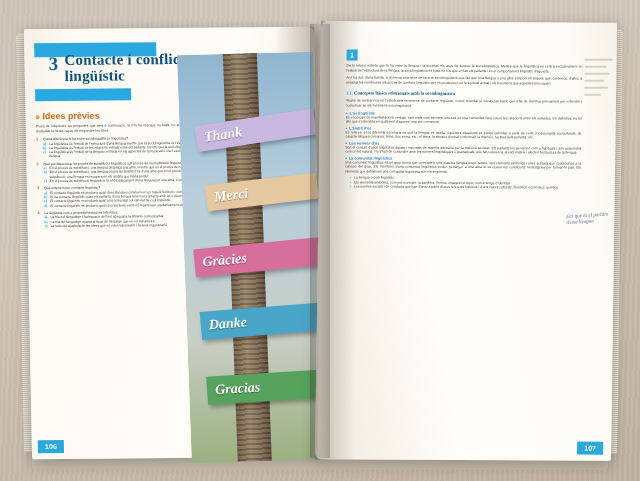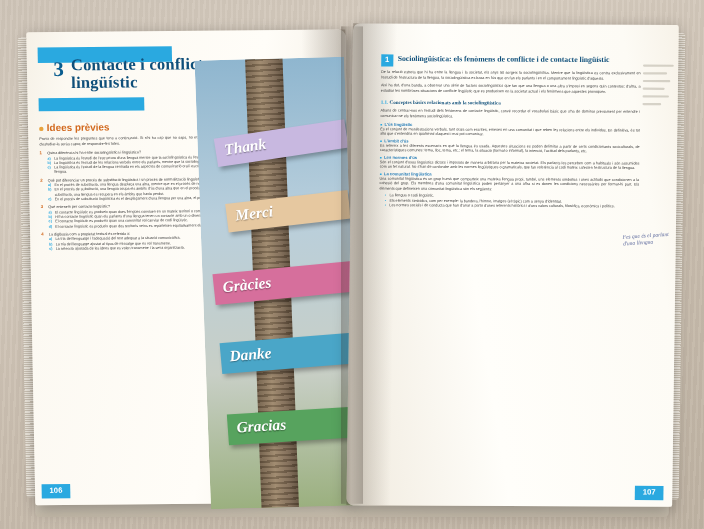--- a/index.html
+++ b/index.html
@@ -240,21 +240,20 @@
 
       <div class="folio-left">106</div>
     </div>
 
     <div class="page" id="right-page">
       <div class="gutter-r"></div>
 
       <div class="rp-inner">
         <div class="r-title-row">
           <div class="r-num">1</div>
-          <div class="r-title">Sociolingüística: els fenòmens de conflicte i de contacte lingüístic</div>
         </div>
 
         <div class="r-para">De la relació estreta que hi ha entre la llengua i la societat, els anys 50 sorgeix la sociolingüística. Mentre que la lingüística es centra exclusivament en l'estudi de l'estructura de la llengua, la sociolingüística es basa en l'ús que en fan els parlants i en el comportament lingüístic d'aquests.</div>
         <div class="r-para">Així ha dut, d'una banda, a observar una sèrie de factors sociolingüístics que fan que una llengua o una altra s'imposi en segons quin contextos; d'altra, a estudiar les nombroses situacions de conflicte lingüístic que es produeixen en la societat actual i els fenòmens que aquestes provoquen.</div>
 
         <div class="r-sub">
           <span class="n">1.1.</span>
           <span>Conceptes bàsics relacionats amb la sociolingüística</span>
         </div>
         <div class="r-para">Abans de centrar-nos en l'estudi dels fenòmens de contacte lingüístic, convé recordar el vocabulari bàsic que s'ha de dominar prèviament per entendre i comunicar-se els fenòmens sociolingüístics.</div>

